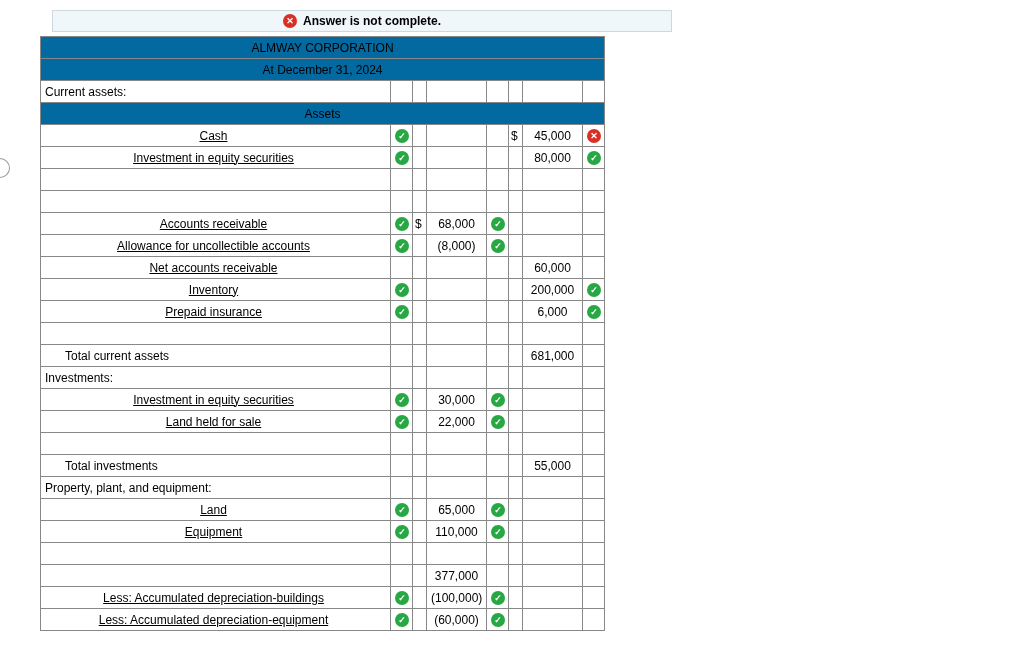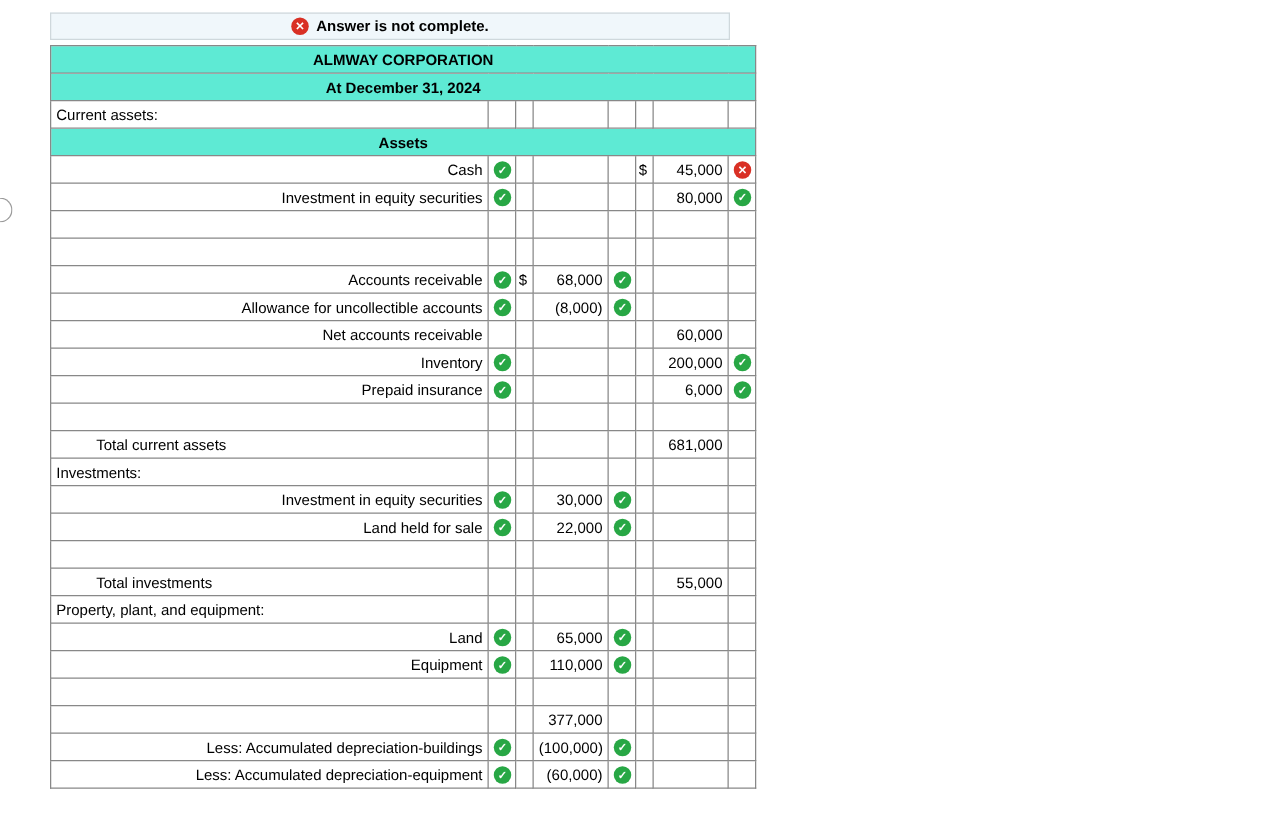--- a/index.html
+++ b/index.html
@@ -5,22 +5,22 @@
   * { box-sizing: border-box; }
   body {
     margin: 0;
     padding: 10px 30px;
     font-family: Arial, Helvetica, sans-serif;
     font-size: 12px;
     color: #000;
     background: #fff;
   }
   .status-bar {
-    width: 544px;
-    margin-left: 10px;
+    width: 620px;
+    margin-left: 22px;
     background: #f0f7fb;
     border: 1px solid #cfd8dc;
     padding: 3px 0;
     text-align: center;
     font-weight: bold;
     display: flex;
     align-items: center;
     justify-content: center;
     gap: 6px;
   }
@@ -37,28 +37,28 @@
   td, th {
     border: 1px solid #888;
     height: 22px;
     padding: 2px 4px;
     vertical-align: middle;
     font-size: 12px;
     white-space: nowrap;
     overflow: hidden;
   }
   td.header {
-    background: #5eead4;
+    background: #0369a1;
     text-align: center;
-    font-weight: bold;
+    font-weight: normal;
   }
   td.label { text-align: left; }
-  td.indent1 { padding-left: 0; text-align: right; }
-  td.indent2 { padding-left: 36px; text-align: left; }
-  td.num { text-align: right; padding-right: 4px; }
+  td.indent1 { padding-left: 0; text-align: center; text-decoration: underline; }
+  td.indent2 { padding-left: 24px; text-align: left; }
+  td.num { text-align: center; padding-right: 4px; }
   td.center { text-align: center; }
   td.dollar { text-align: left; padding-left: 2px; }
 
   .col-label { width: 350px; }
   .col-mark1 { width: 22px; }
   .col-sub-d { width: 14px; }
   .col-sub-v { width: 60px; }
   .col-mark2 { width: 22px; }
   .col-main-d { width: 14px; }
   .col-main-v { width: 60px; }

